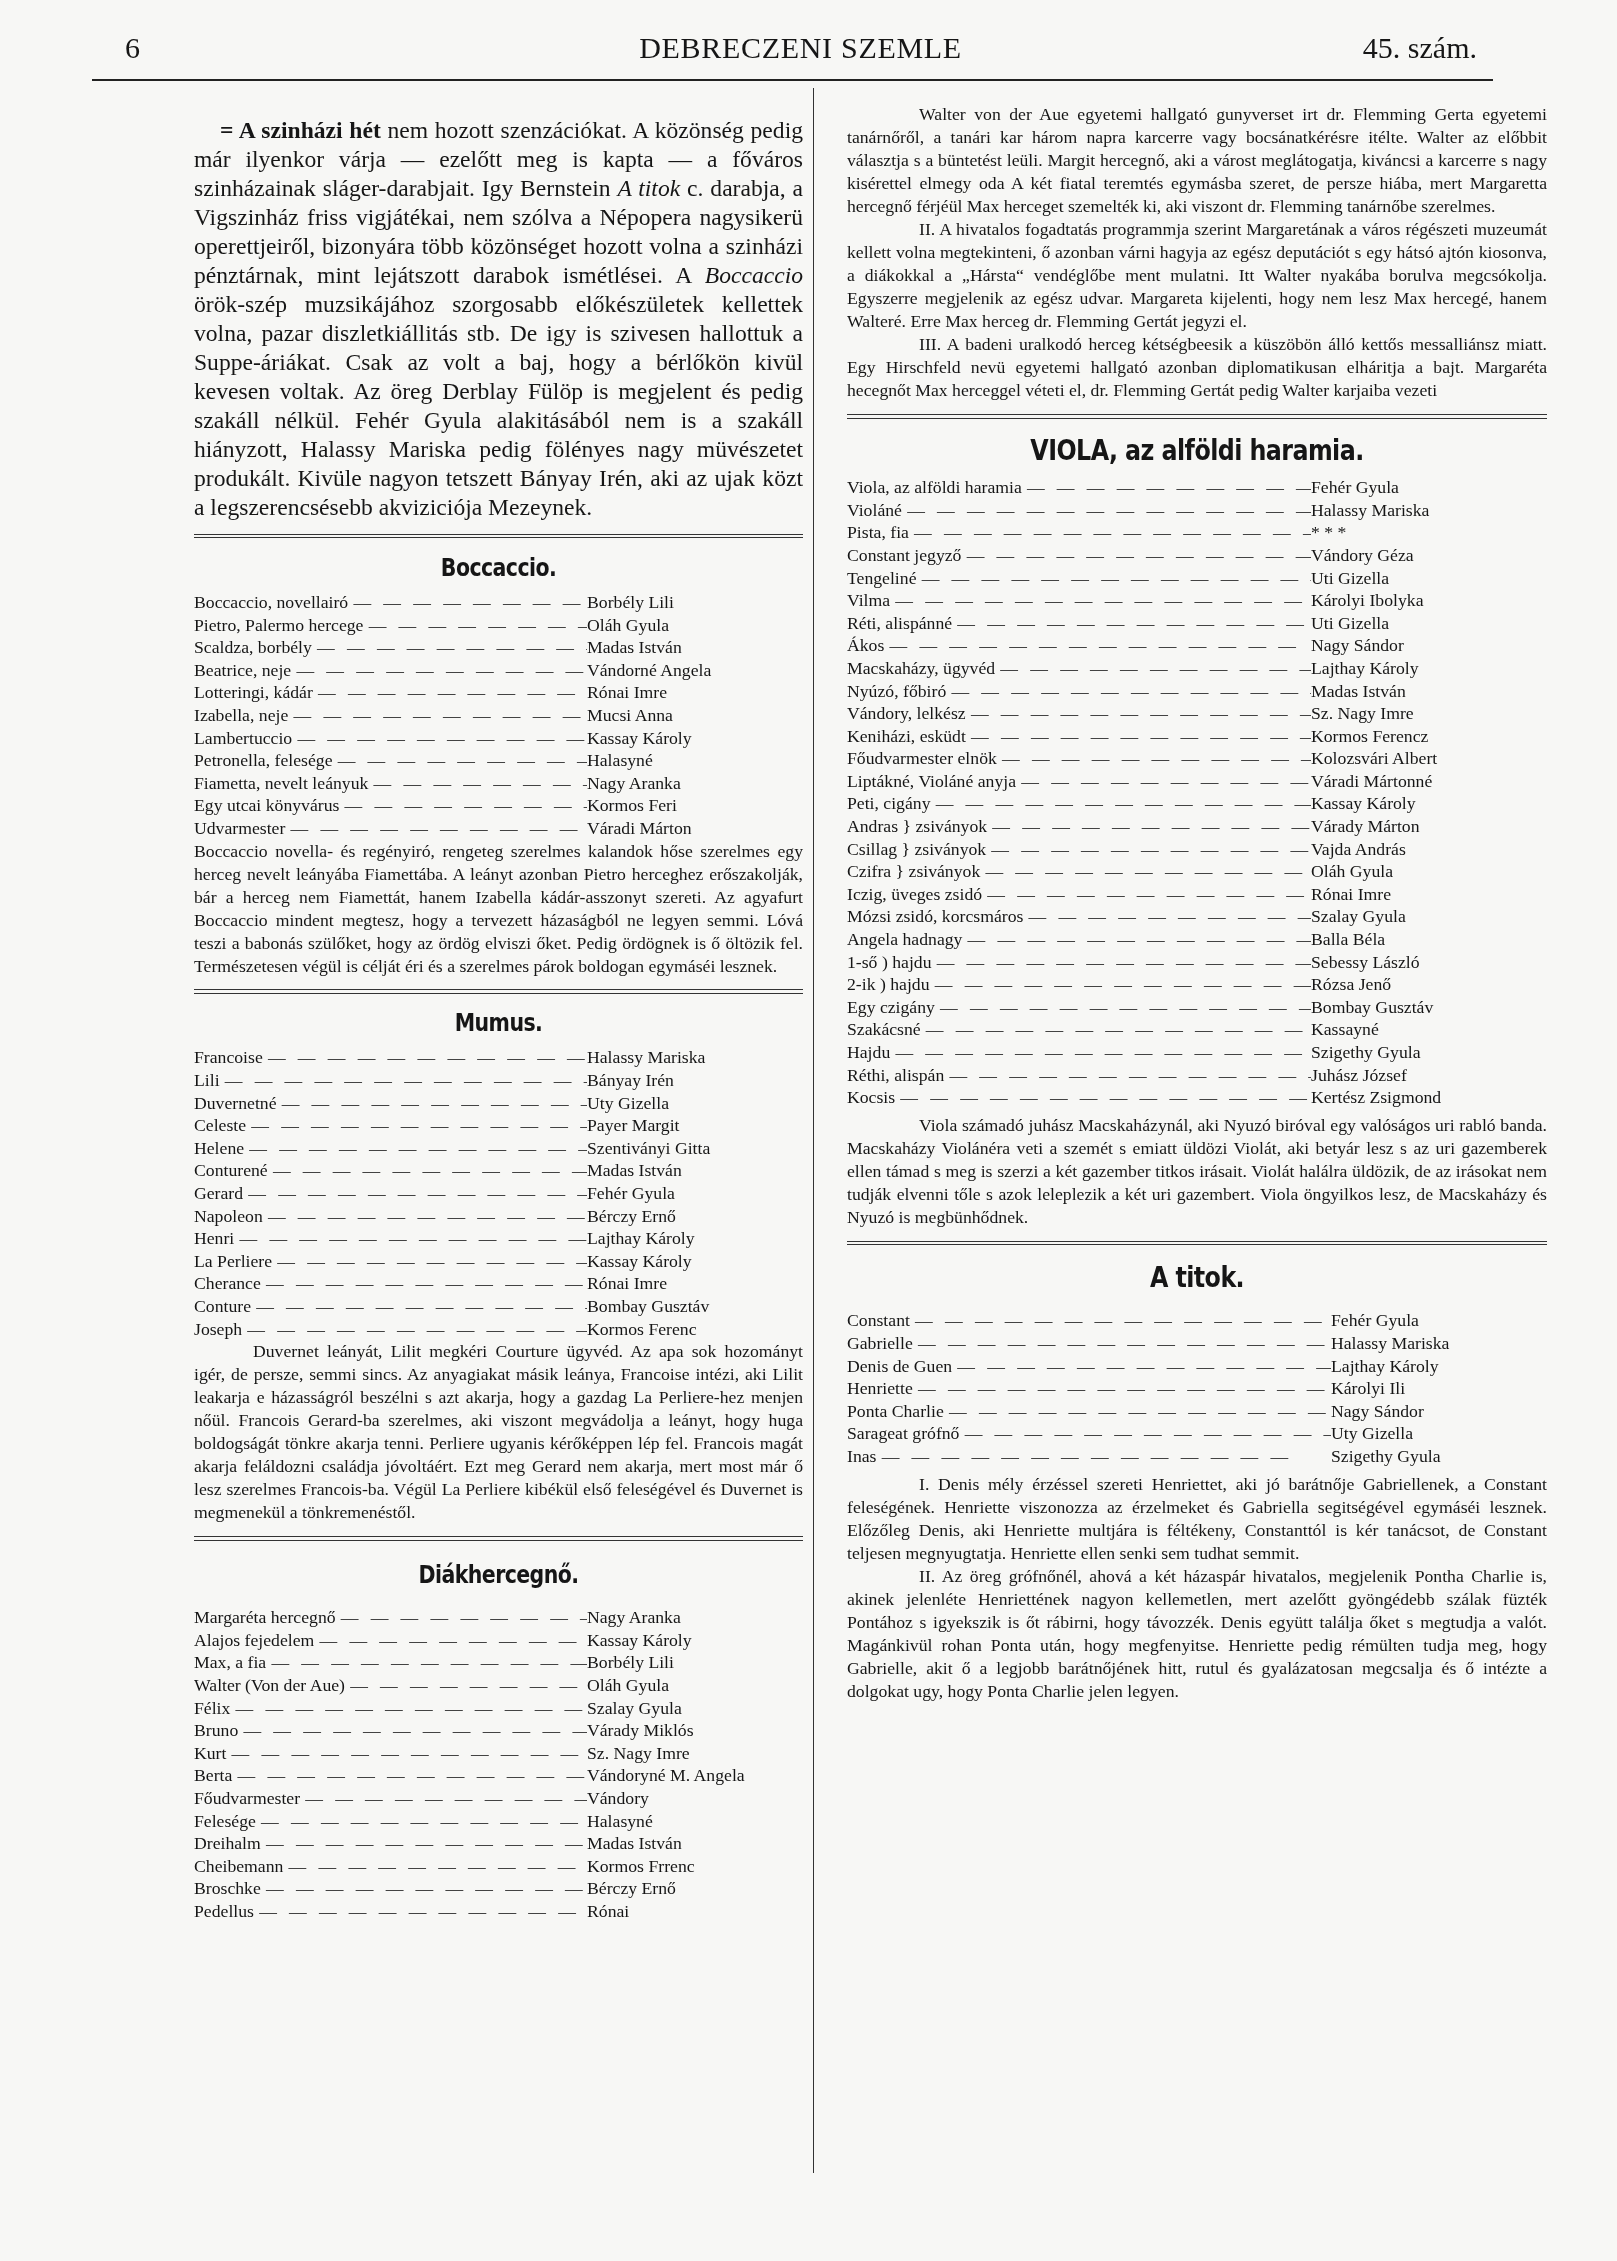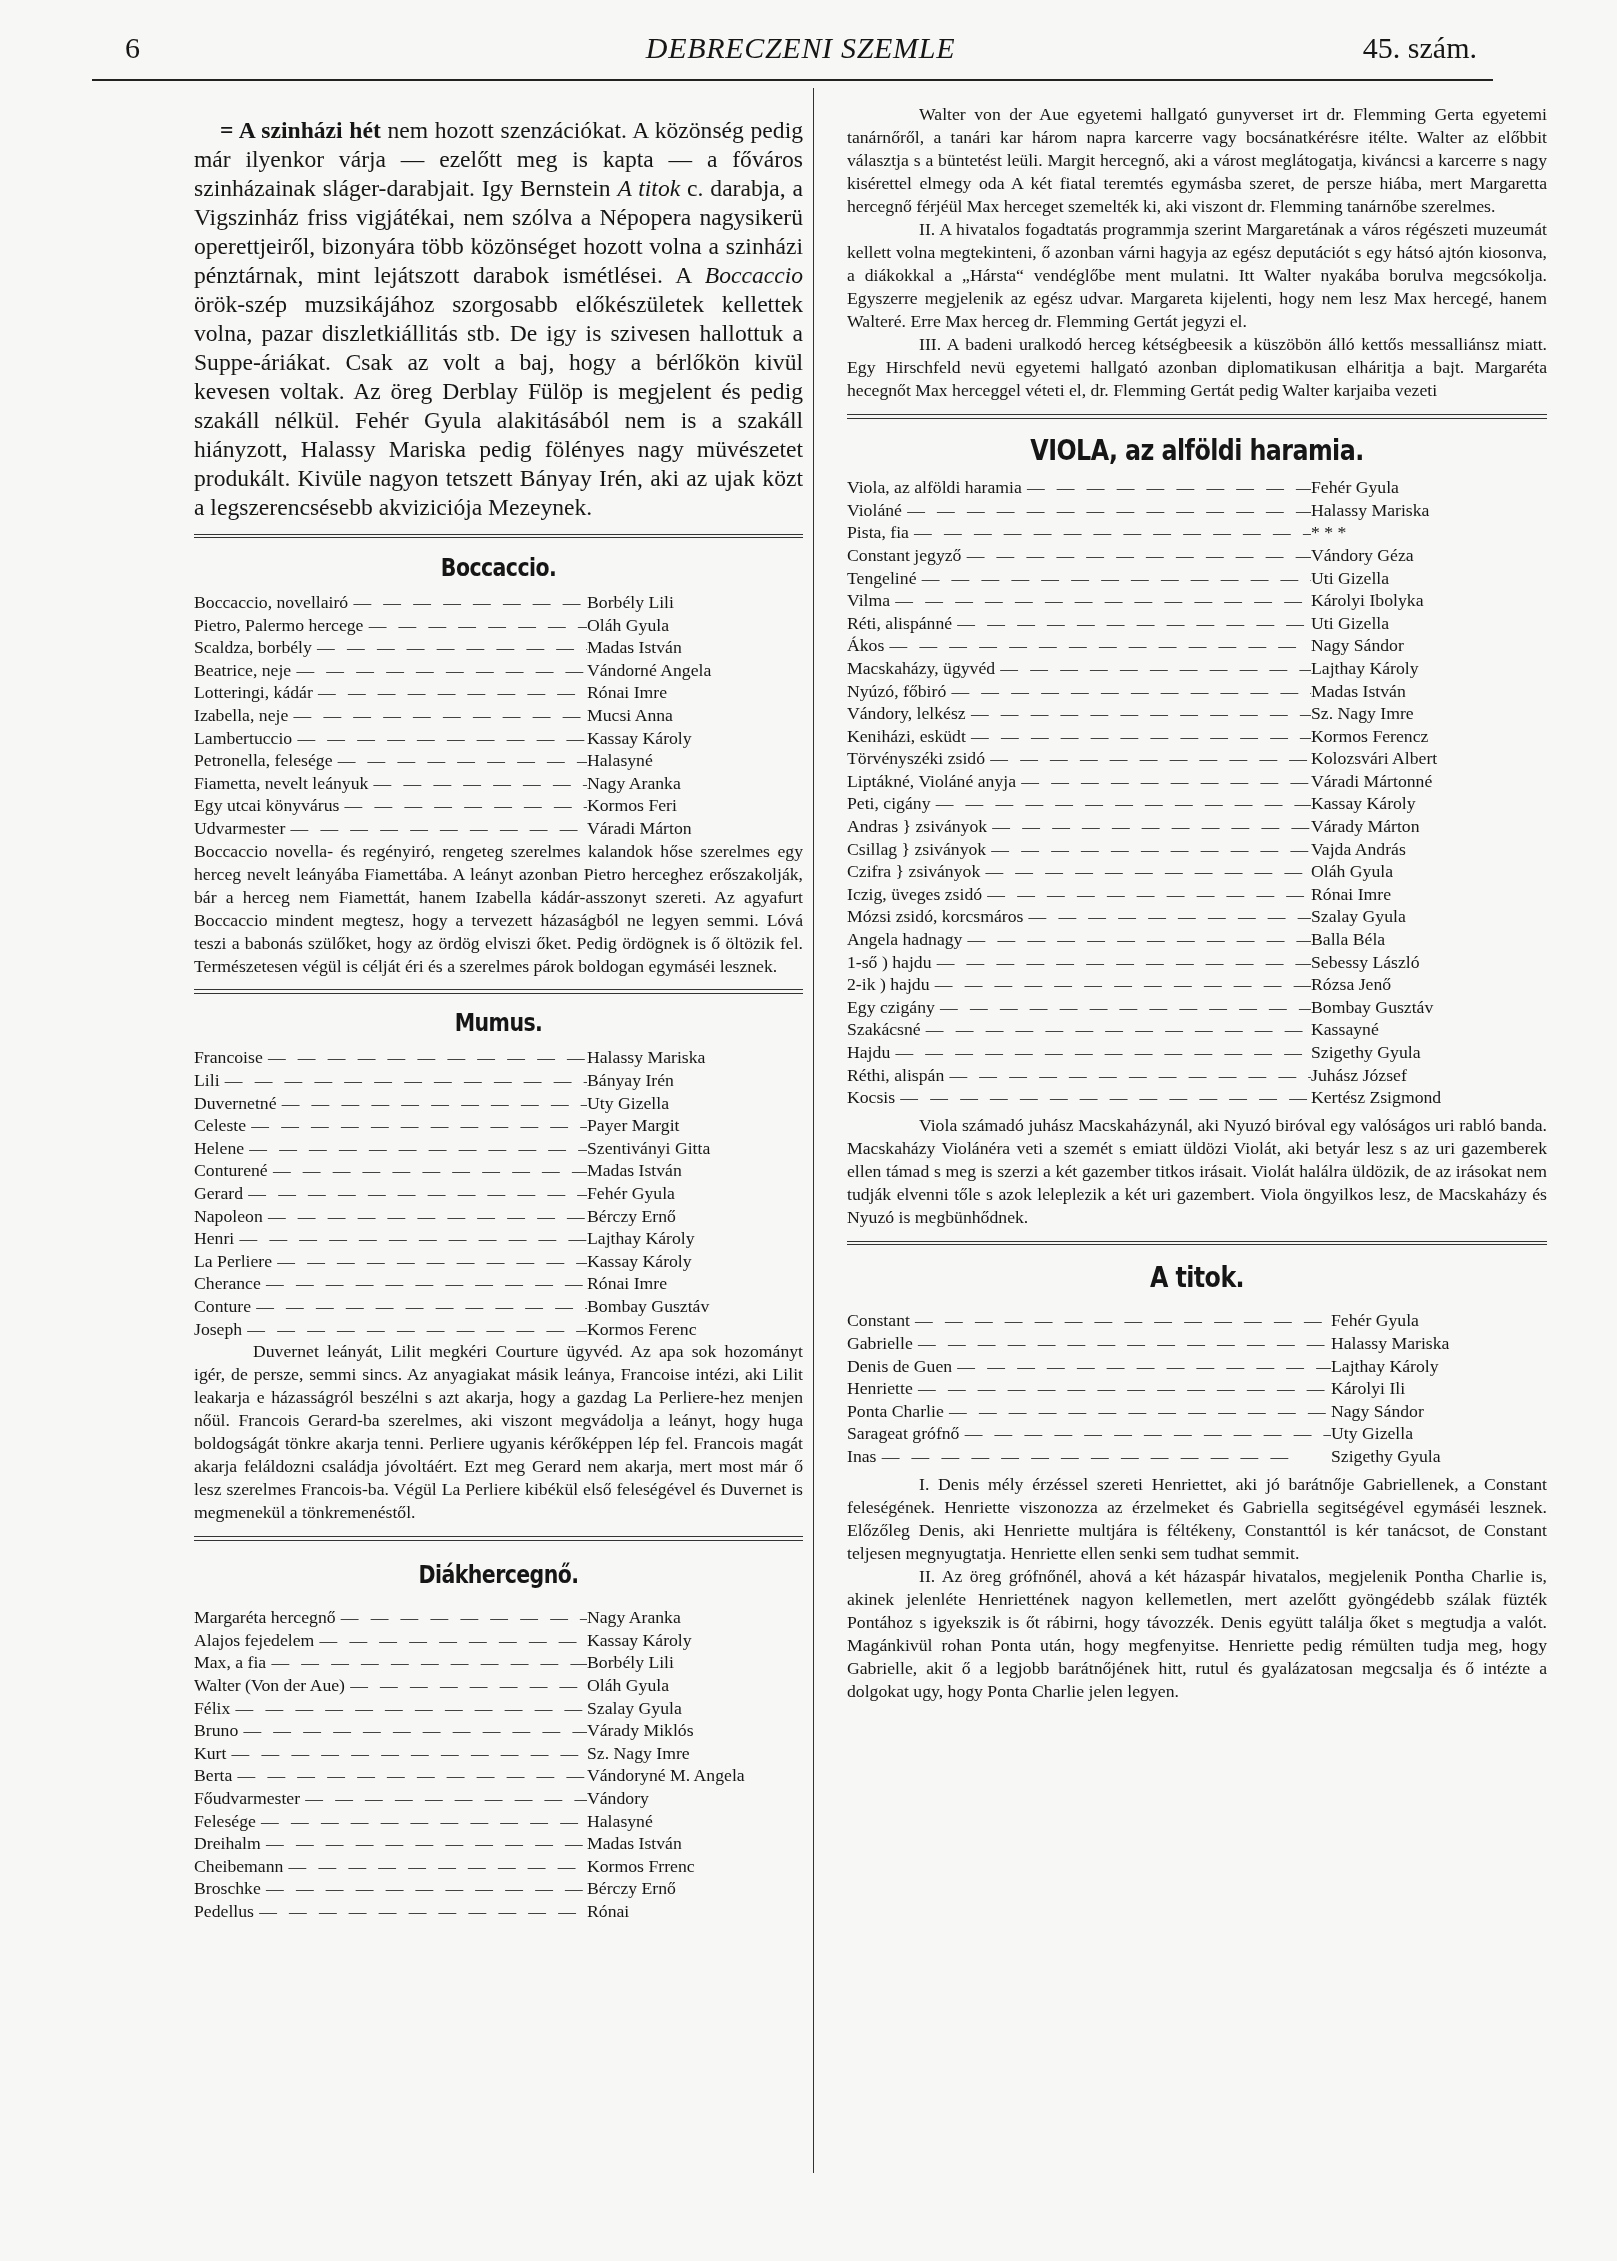--- a/index.html
+++ b/index.html
@@ -2,21 +2,21 @@
 <html style="font-size:10.5px"><head>
 <meta charset="utf-8">
 <style>
   html, body { margin: 0; padding: 0; background: #f7f7f5; }
   body {
     width: 1618px; height: 2261px; position: relative; overflow: hidden;
     font-family: "Liberation Serif", "DejaVu Serif", serif; color: #161616;
   }
   .header { position: absolute; left: 92px; top: 31px; width: 1401px; height: 46px; }
   .header .pno { position: absolute; left: 33px; top: 0; font-size: 30px; }
-  .header .title { position: absolute; left: 16px; right: 0; top: 0; text-align: center; font-size: 30px; letter-spacing: 0.7px; font-style: italic; }
+  .header .title { position: absolute; left: 16px; right: 0; top: 0; text-align: center; font-size: 30px; letter-spacing: 0.7px; }
   .header .issue { position: absolute; right: 16px; top: 0; font-size: 30px; }
   .header-rule { position: absolute; left: 92px; top: 79px; width: 1401px; height: 0; border-top: 2px solid #222; }
   .col-divider { position: absolute; left: 813px; top: 88px; width: 0; height: 2085px; border-left: 1.3px solid #333; }
 
   .col { position: absolute; top: 98px; }
   .col-left { left: 194px; width: 609px; }
   .col-right { left: 847px; width: 700px; }
 
   .p { font-size: 17.7px; line-height: 23px; text-align: justify; margin: 0; }
   .p.big { font-size: 23.6px; line-height: 29px; }
@@ -330,21 +330,21 @@
         <span class="role">Vándory, lelkész</span>
         <span class="dash">— — — — — — — — — — — — — —</span>
         <span class="actor">Sz. Nagy Imre</span>
       </li>
       <li>
         <span class="role">Keniházi, esküdt</span>
         <span class="dash">— — — — — — — — — — — — — —</span>
         <span class="actor">Kormos Ferencz</span>
       </li>
       <li>
-        <span class="role">Törvényszéki zsidó</span>
+        <span class="role">Főudvarmester elnök</span>
         <span class="dash">— — — — — — — — — — — — — —</span>
         <span class="actor">Kolozsvári Albert</span>
       </li>
       <li>
         <span class="role">Liptákné, Violáné anyja</span>
         <span class="dash">— — — — — — — — — — — — — —</span>
         <span class="actor">Váradi Mártonné</span>
       </li>
       <li>
         <span class="role">Peti, cigány</span>

